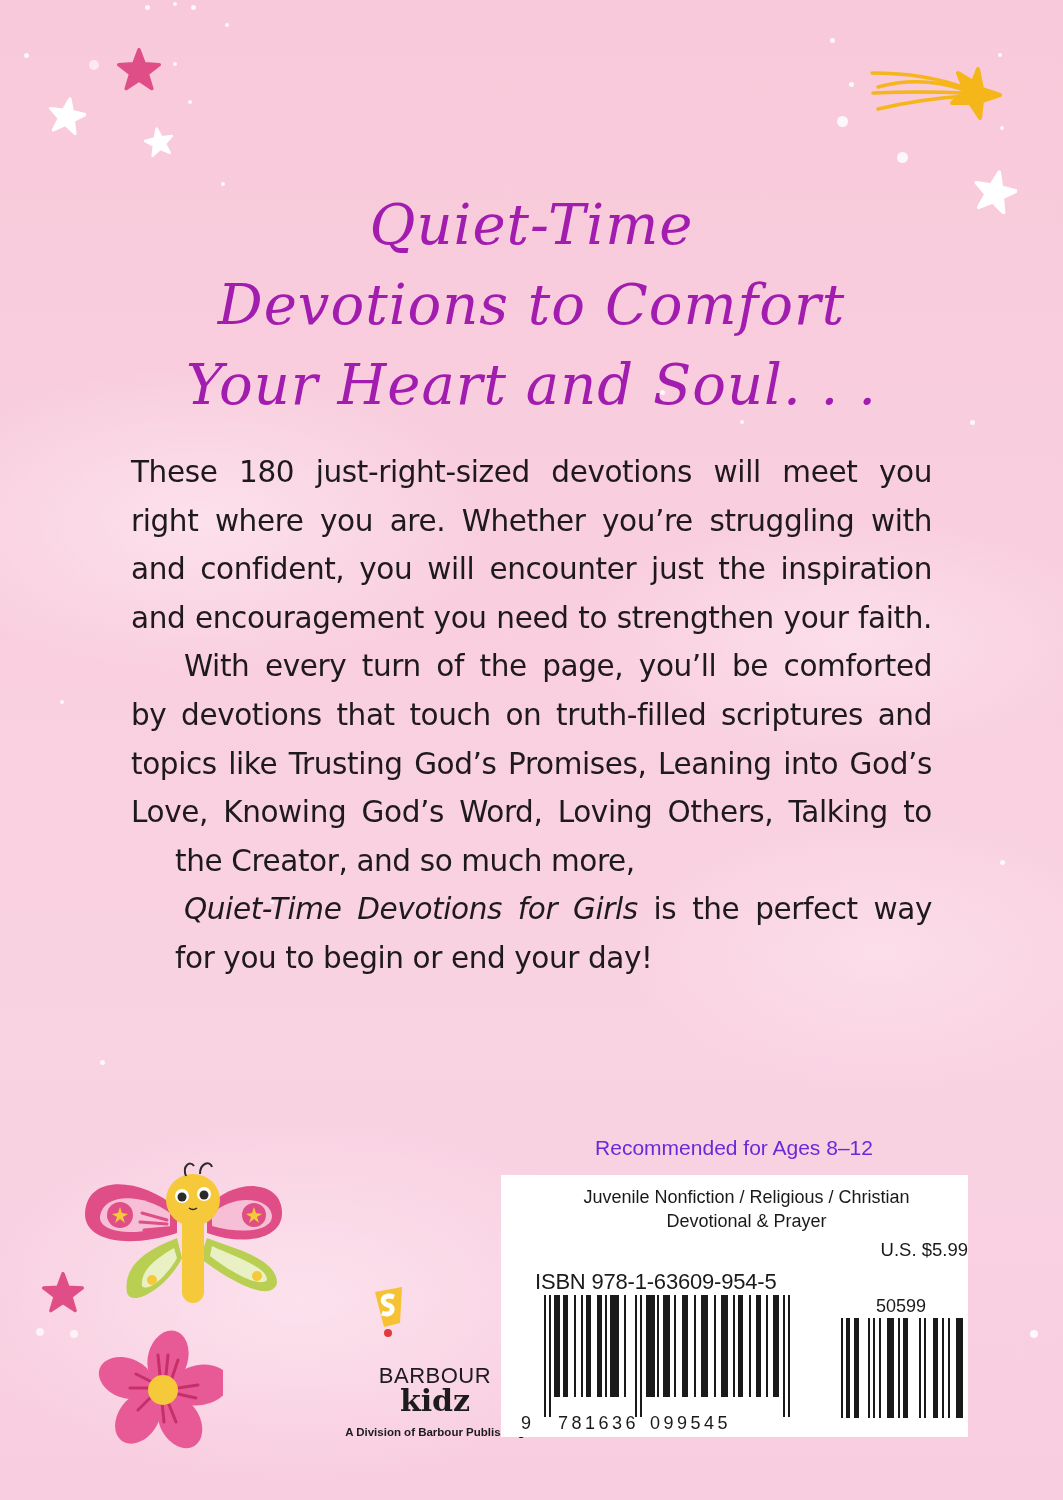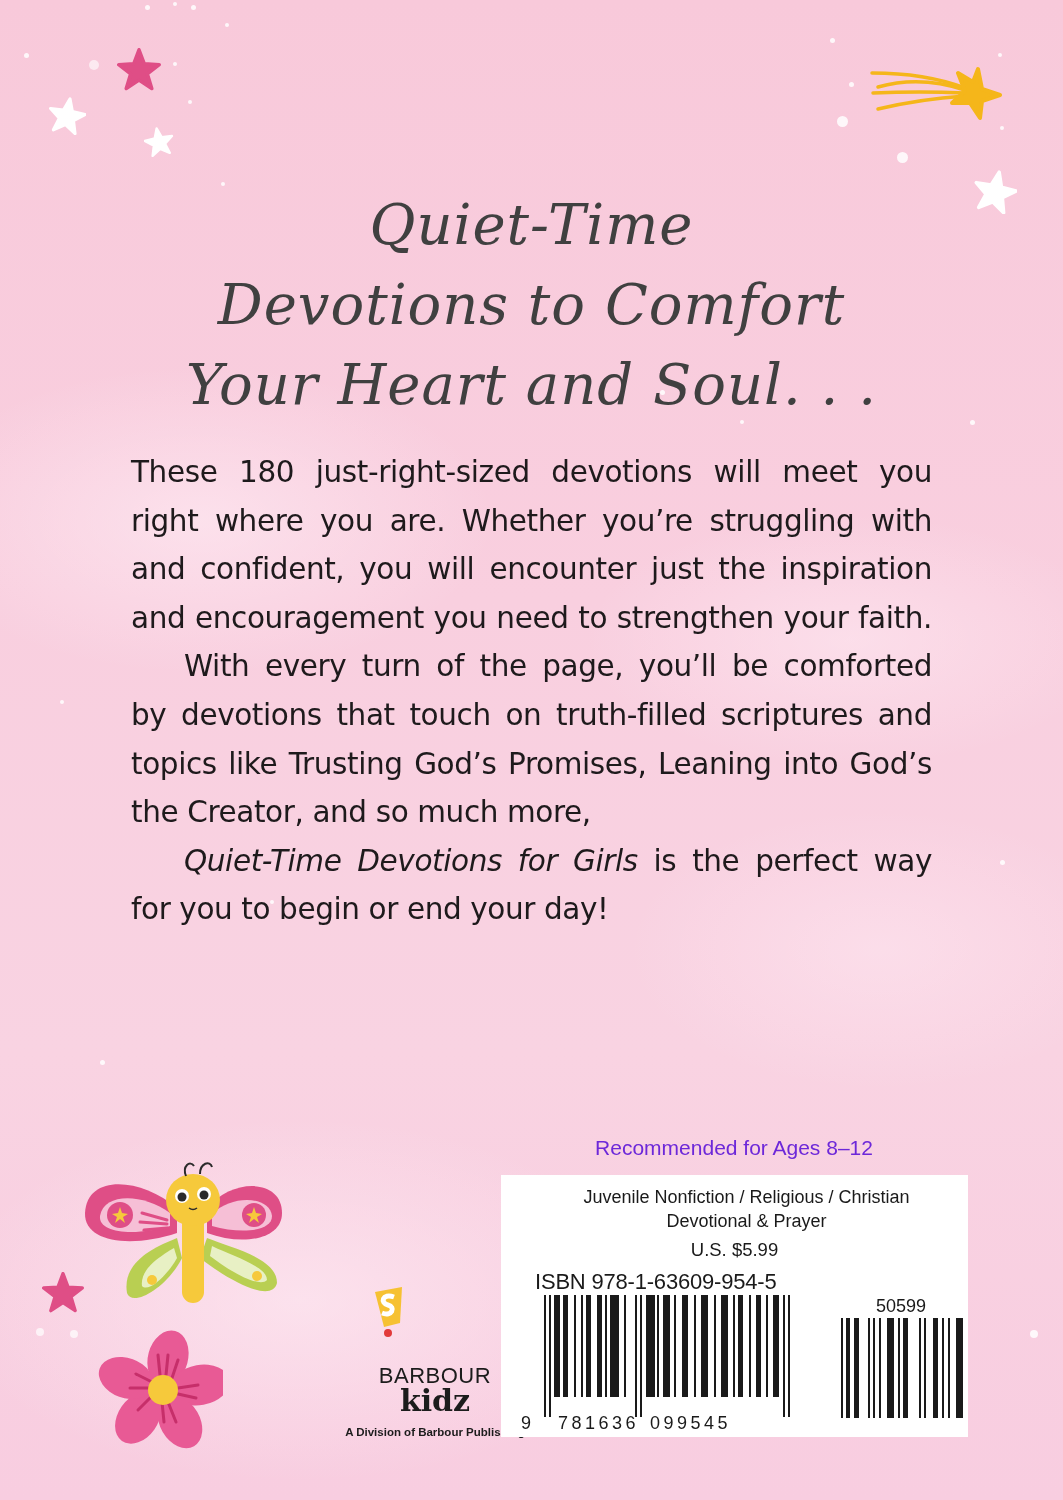--- a/index.html
+++ b/index.html
@@ -11,53 +11,53 @@
       radial-gradient(ellipse 500px 260px at 300px 1300px, rgba(255,240,247,0.55), transparent 70%),
       radial-gradient(ellipse 360px 200px at 880px 950px, rgba(255,238,246,0.4), transparent 70%),
       linear-gradient(180deg, #f8c9da 0%, #f9cfdf 40%, #f9d3e2 70%, #f8cde0 100%);
     font-family: "Liberation Sans", sans-serif;
   }
   .abs { position: absolute; }
   .dot { position: absolute; border-radius: 50%; background: #fff; opacity: .85; }
 
   .headline {
     position: absolute; left: 0; width: 1063px; top: 185px;
-    text-align: center; color: #404040;
+    text-align: center; color: #a21caf;
     font-family: "DejaVu Serif", serif; font-weight: normal;
     font-size: 56px; line-height: 80px; letter-spacing: 1px;
     font-style: italic;
   }
   .headline div { white-space: nowrap; }
 
   .body-text {
     position: absolute; left: 131px; width: 801px; top: 448px;
     color: #1e1a1c;
     font-family: "DejaVu Sans", sans-serif; font-size: 29.5px;
     line-height: 48.6px; text-align: justify;
     letter-spacing: -0.4px;
   }
   .body-text p { margin: 0; }
   .body-text .line { display: block; text-align: justify; text-align-last: justify; white-space: nowrap; }
-  .body-text .line.last { text-align-last: left; }
+  .body-text .line.last { text-align-last: left; margin-left: 44px; }
 
   .ages {
     position: absolute; left: 500px; width: 468px; top: 1136px;
     text-align: center; font-size: 21px; color: #6d28d9;
   }
   .barcode-box {
     position: absolute; left: 501px; top: 1175px; width: 467px; height: 262px;
     background: #fff;
   }
   .bisac {
     position: absolute; left: 12px; width: 467px; top: 10px;
     text-align: center; font-size: 18px; line-height: 24px; color: #1a1a1a;
   }
   .price {
     position: absolute; left: 0; width: 467px; top: 64px;
-    text-align: center; font-size: 18.5px; color: #1a1a1a;
+    text-align: right; font-size: 18.5px; color: #1a1a1a;
   }
   .isbn {
     position: absolute; left: 34px; top: 94px; font-size: 22px; color: #1a1a1a;
     letter-spacing: -0.2px;
   }
   .addon-num {
     position: absolute; left: 375px; top: 121px; font-size: 18px; color: #1a1a1a;
   }
   .barcode-digits {
     position: absolute; top: 238px; font-size: 18px; color: #1a1a1a; letter-spacing: 3.5px;
@@ -131,20 +131,21 @@
   <p>
     <span class="line">These 180 just-right-sized devotions will meet you</span>
     <span class="line">right where you are. Whether you’re struggling with</span>
     <span class="line">and confident, you will encounter just the inspiration</span>
     <span class="line">and encouragement you need to strengthen your faith.</span>
   </p>
   <p>
     <span class="line" style="padding-left:53px">With every turn of the page, you’ll be comforted</span>
     <span class="line">by devotions that touch on truth-filled scriptures and</span>
     <span class="line">topics like Trusting God’s Promises, Leaning into God’s</span>
+    <span class="line">Love, Knowing God’s Word, Loving Others, Talking to</span>
     <span class="line last">the Creator, and so much more,</span>
   </p>
   <p>
     <span class="line" style="padding-left:53px"><i>Quiet-Time Devotions for Girls</i><span> is the perfect way</span></span>
     <span class="line last">for you to begin or end your day!</span>
   </p>
 </div>
 
 <svg class="abs" style="left:82px;top:1158px" width="200" height="150" viewBox="0 0 200 150">
 

